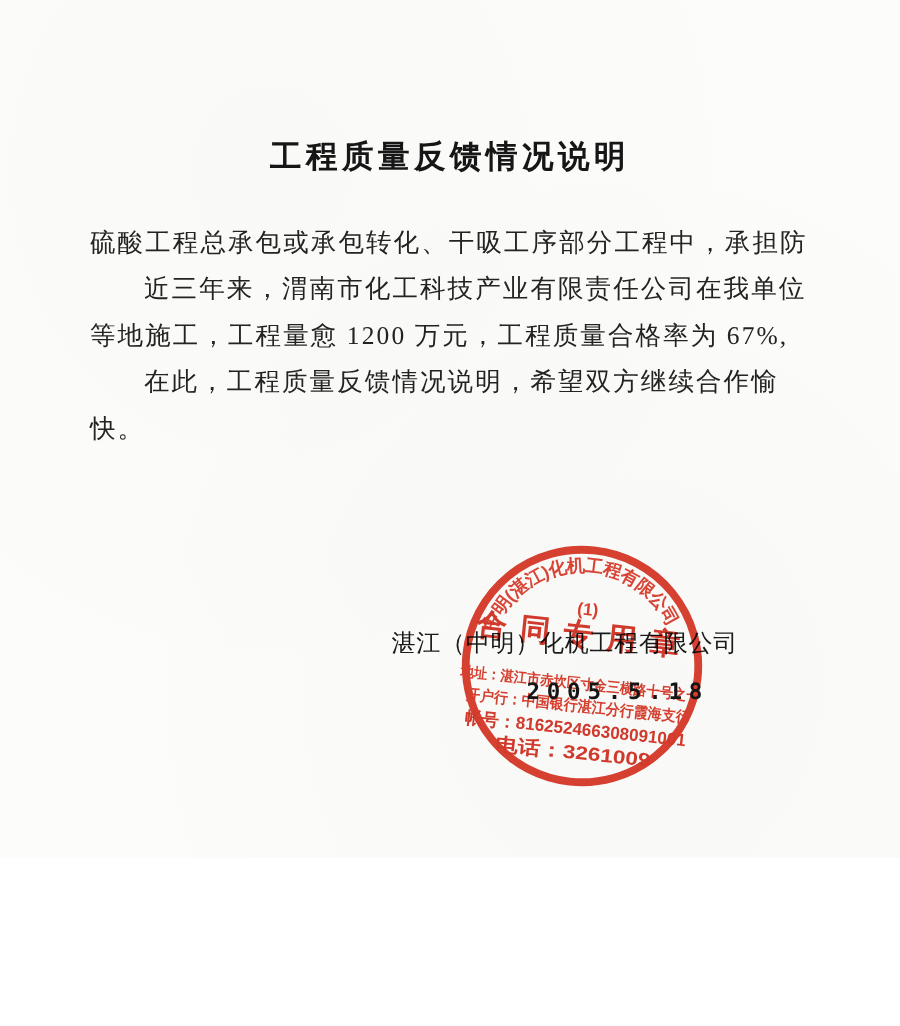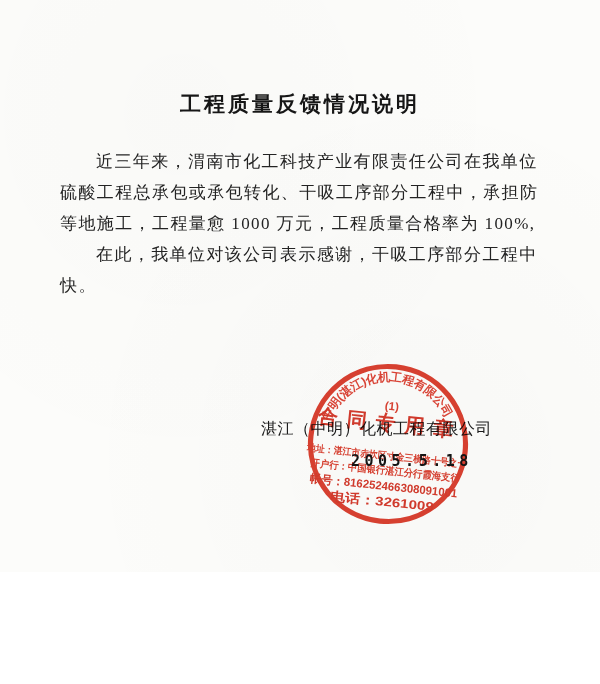--- a/index.html
+++ b/index.html
@@ -83,24 +83,24 @@
   }
 </style>
 </head>
 <body>
 
 <div class="page">
 
   <div class="doc-title">工程质量反馈情况说明</div>
 
   <div class="body-text">
+    <div class="body-line">硫酸工程总承包或承包转化、干吸工序部分工程中，承担防</div>
     <div class="body-line indent">近三年来，渭南市化工科技产业有限责任公司在我单位</div>
-    <div class="body-line">硫酸工程总承包或承包转化、干吸工序部分工程中，承担防</div>
-    <div class="body-line">等地施工，工程量愈 1000 万元，工程质量合格率为 100%,</div>
-    <div class="body-line indent">在此，我单位对该公司表示感谢，干吸工序部分工程中</div>
+    <div class="body-line">等地施工，工程量愈 1200 万元，工程质量合格率为 67%,</div>
+    <div class="body-line indent">在此，工程质量反馈情况说明，希望双方继续合作愉</div>
     <div class="body-line">快。</div>
   </div>
 
   <div class="signature">湛江（中明）化机工程有限公司</div>
 
   <div class="stamp-date">2005.5.18</div>
 
   <svg class="seal" viewBox="0 0 200 200" xmlns="http://www.w3.org/2000/svg">
     <defs>
       <path id="ring-arc" d="M 39.15 83.7 A 63 63 0 0 1 160.85 83.7" fill="none"></path>

